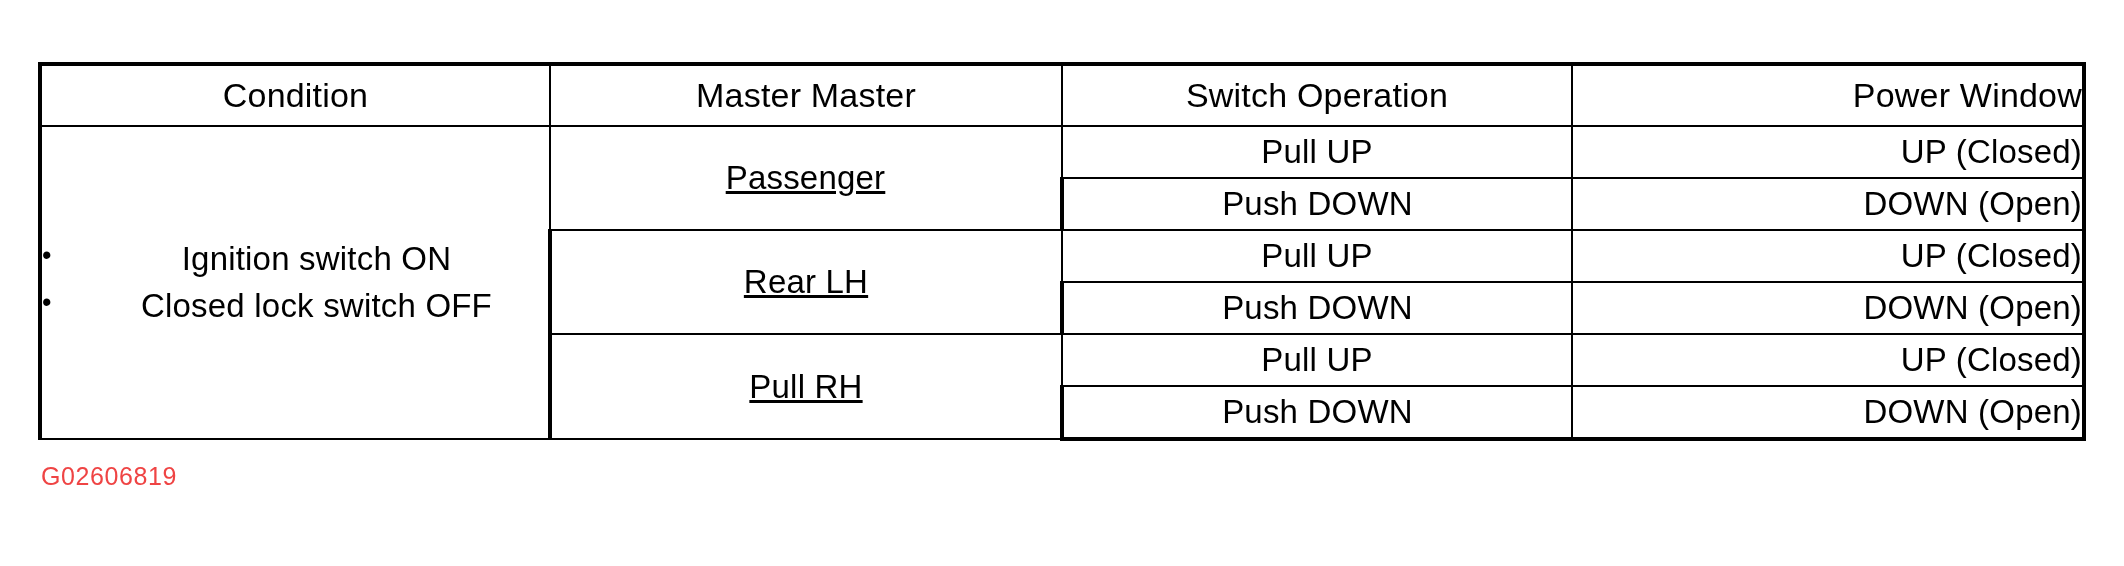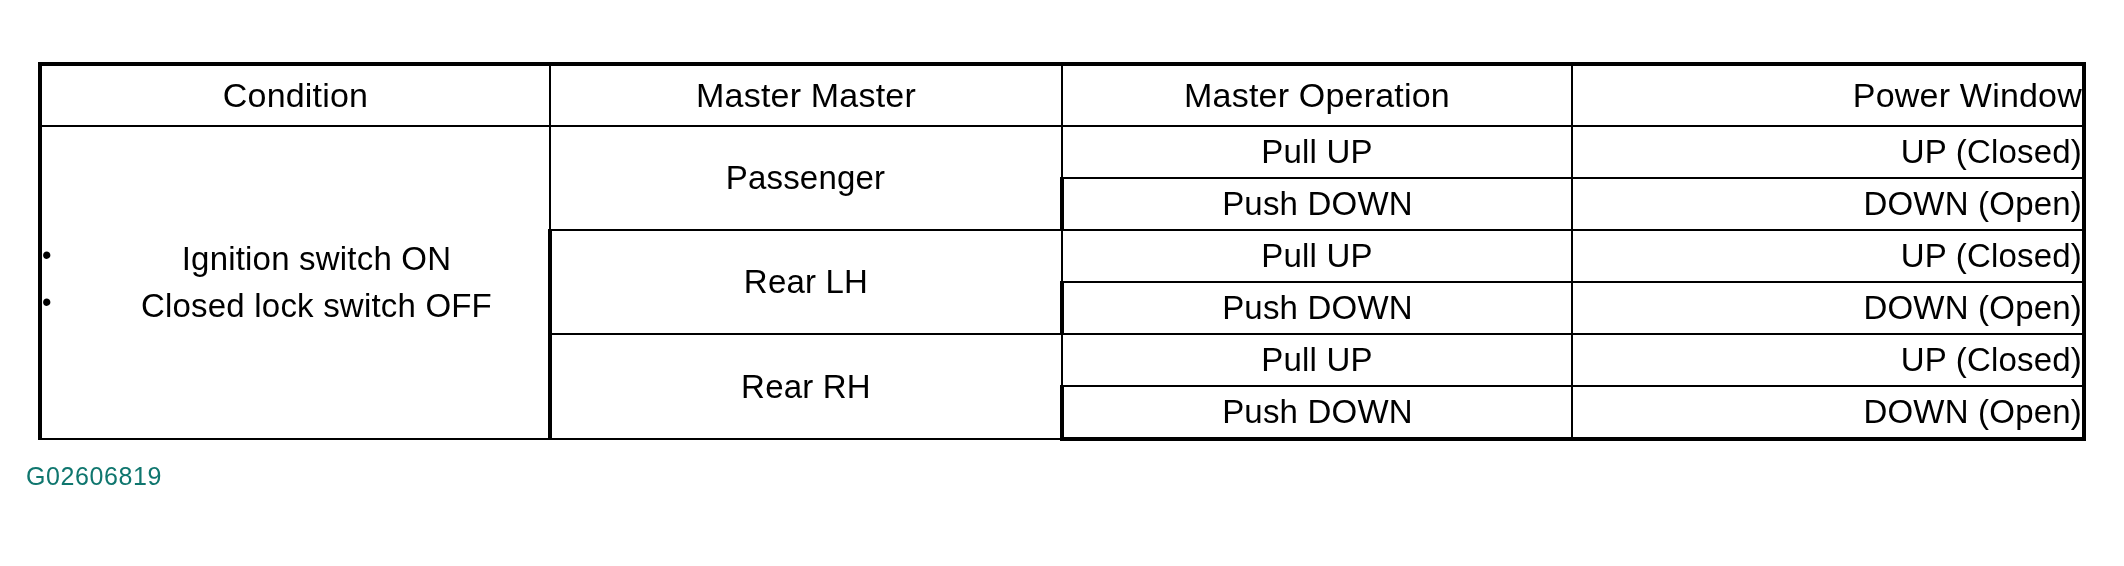--- a/index.html
+++ b/index.html
@@ -85,20 +85,21 @@
   
   .data-row td {
     height: 50px;
     font-size: 33px;
     letter-spacing: 0.2px;
   }
 
   
   td.master-cell {
     font-size: 33px;
+    text-decoration: underline;
   }
 
   
   td.condition-cell {
     text-align: left;
     vertical-align: middle;
     padding: 0 0 0 34px;
   }
 
   ul.condition-list {
@@ -118,46 +119,46 @@
     position: absolute;
     left: 0;
     top: -1px;
     font-size: 27px;
     line-height: 1.55;
   }
 
   
   #figure-caption {
     position: absolute;
-    left: 26px;
+    left: 41px;
     top: 462px;
     font-size: 25px;
     letter-spacing: 0.6px;
-    color: #0f766e;
+    color: #ef4444;
     white-space: nowrap;
   }
 </style>
 </head>
 <body>
 
 <div id="page">
 
   <table id="spec-table">
     <colgroup>
       <col class="col-condition">
       <col class="col-master">
       <col class="col-operation">
       <col class="col-window">
     </colgroup>
 
     <thead>
       <tr class="header-row">
         <th>Condition</th>
         <th>Master Master</th>
-        <th>Master Operation</th>
+        <th>Switch Operation</th>
         <th>Power Window</th>
       </tr>
     </thead>
 
     <tbody>
 
       <tr class="data-row">
         <td class="condition-cell" rowspan="6">
           <ul class="condition-list">
             <li>Ignition switch ON</li>
@@ -177,21 +178,21 @@
         <td class="master-cell" rowspan="2">Rear LH</td>
         <td>Pull UP</td>
         <td>UP (Closed)</td>
       </tr>
       <tr class="data-row">
         <td>Push DOWN</td>
         <td>DOWN (Open)</td>
       </tr>
 
       <tr class="data-row">
-        <td class="master-cell" rowspan="2">Rear RH</td>
+        <td class="master-cell" rowspan="2">Pull RH</td>
         <td>Pull UP</td>
         <td>UP (Closed)</td>
       </tr>
       <tr class="data-row">
         <td>Push DOWN</td>
         <td>DOWN (Open)</td>
       </tr>
     </tbody>
   </table>
 

